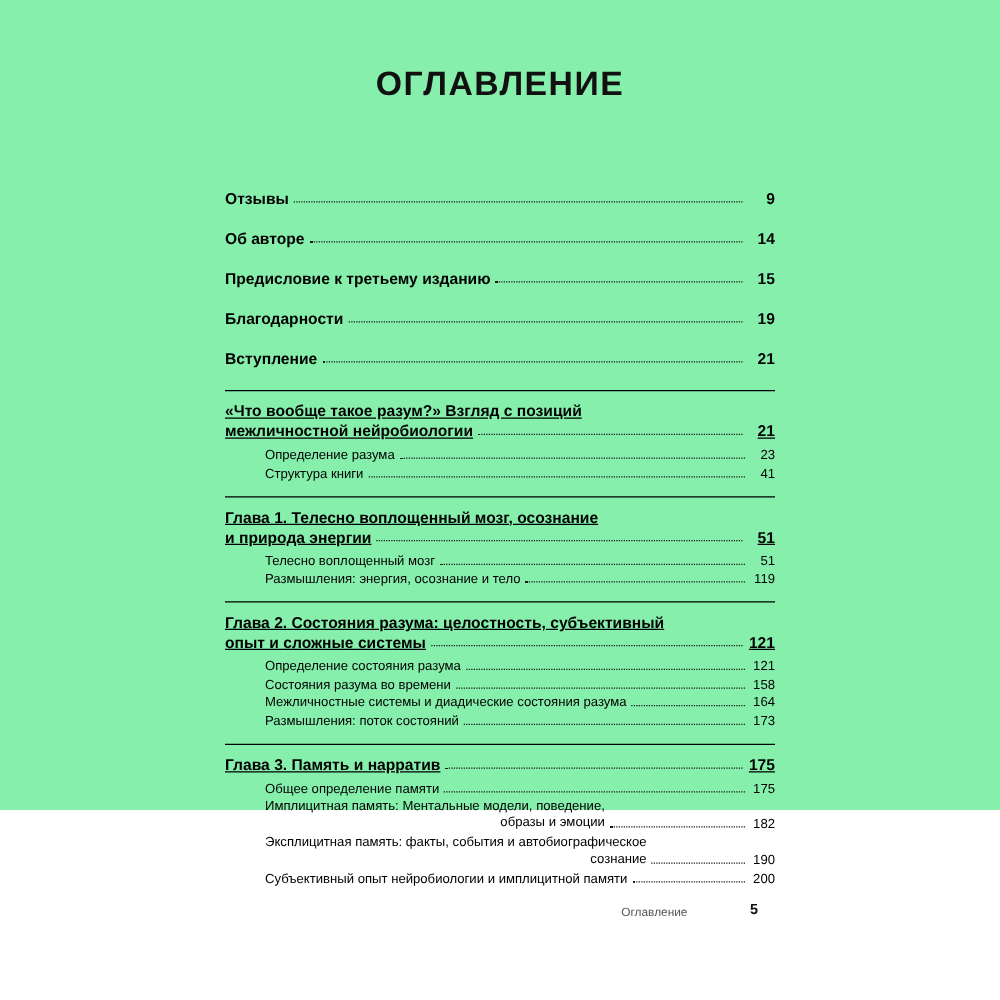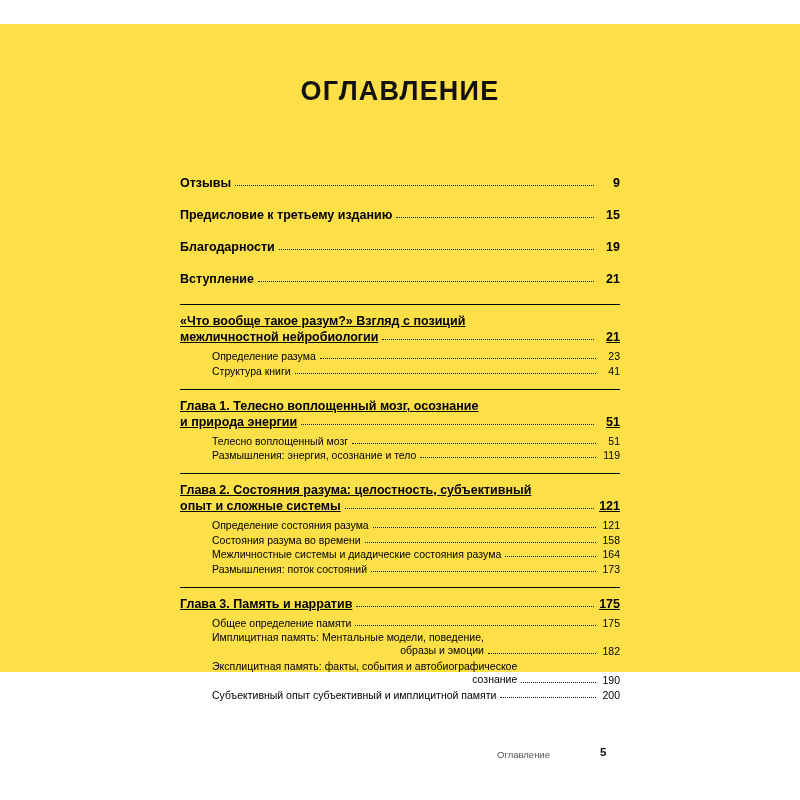--- a/index.html
+++ b/index.html
@@ -12,22 +12,21 @@
     height: 800px;
     font-family: "Liberation Sans", sans-serif;
     color: #000000;
     position: relative;
     overflow: hidden;
   }
   .page {
     position: relative;
     width: 800px;
     height: 648px;
-    background: #fde047;
-    margin-top: 24px;
+    background: #86efac;
   }
   .toc-title {
     position: absolute;
     top: 52px;
     left: 0;
     width: 800px;
     text-align: center;
     font-size: 27px;
     font-weight: bold;
     letter-spacing: 1.2px;
@@ -120,20 +119,25 @@
   <div class="toc-title">ОГЛАВЛЕНИЕ</div>
 
   <div class="toc-body">
 
     <div class="row lvl1">
       <span class="label">Отзывы</span>
       <span class="leader"></span>
       <span class="pageno">9</span>
     </div>
 
+    <div class="row lvl1">
+      <span class="label">Об авторе</span>
+      <span class="leader"></span>
+      <span class="pageno">14</span>
+    </div>
 
     <div class="row lvl1">
       <span class="label">Предисловие к третьему изданию</span>
       <span class="leader"></span>
       <span class="pageno">15</span>
     </div>
 
     <div class="row lvl1">
       <span class="label">Благодарности</span>
       <span class="leader"></span>
@@ -238,21 +242,21 @@
         <span class="leader"></span>
         <span class="pageno">182</span>
       </div>
       <div class="row sub two-line">
         <span class="label" style="white-space:pre-line;">Эксплицитная память: факты, события и автобиографическое
 сознание</span>
         <span class="leader"></span>
         <span class="pageno">190</span>
       </div>
       <div class="row sub">
-        <span class="label">Субъективный опыт субъективный и имплицитной памяти</span>
+        <span class="label">Субъективный опыт нейробиологии и имплицитной памяти</span>
         <span class="leader"></span>
         <span class="pageno">200</span>
       </div>
     </div>
 
   </div>
 
   <div class="footer">Оглавление</div>
   <div class="footer-page">5</div>
 

